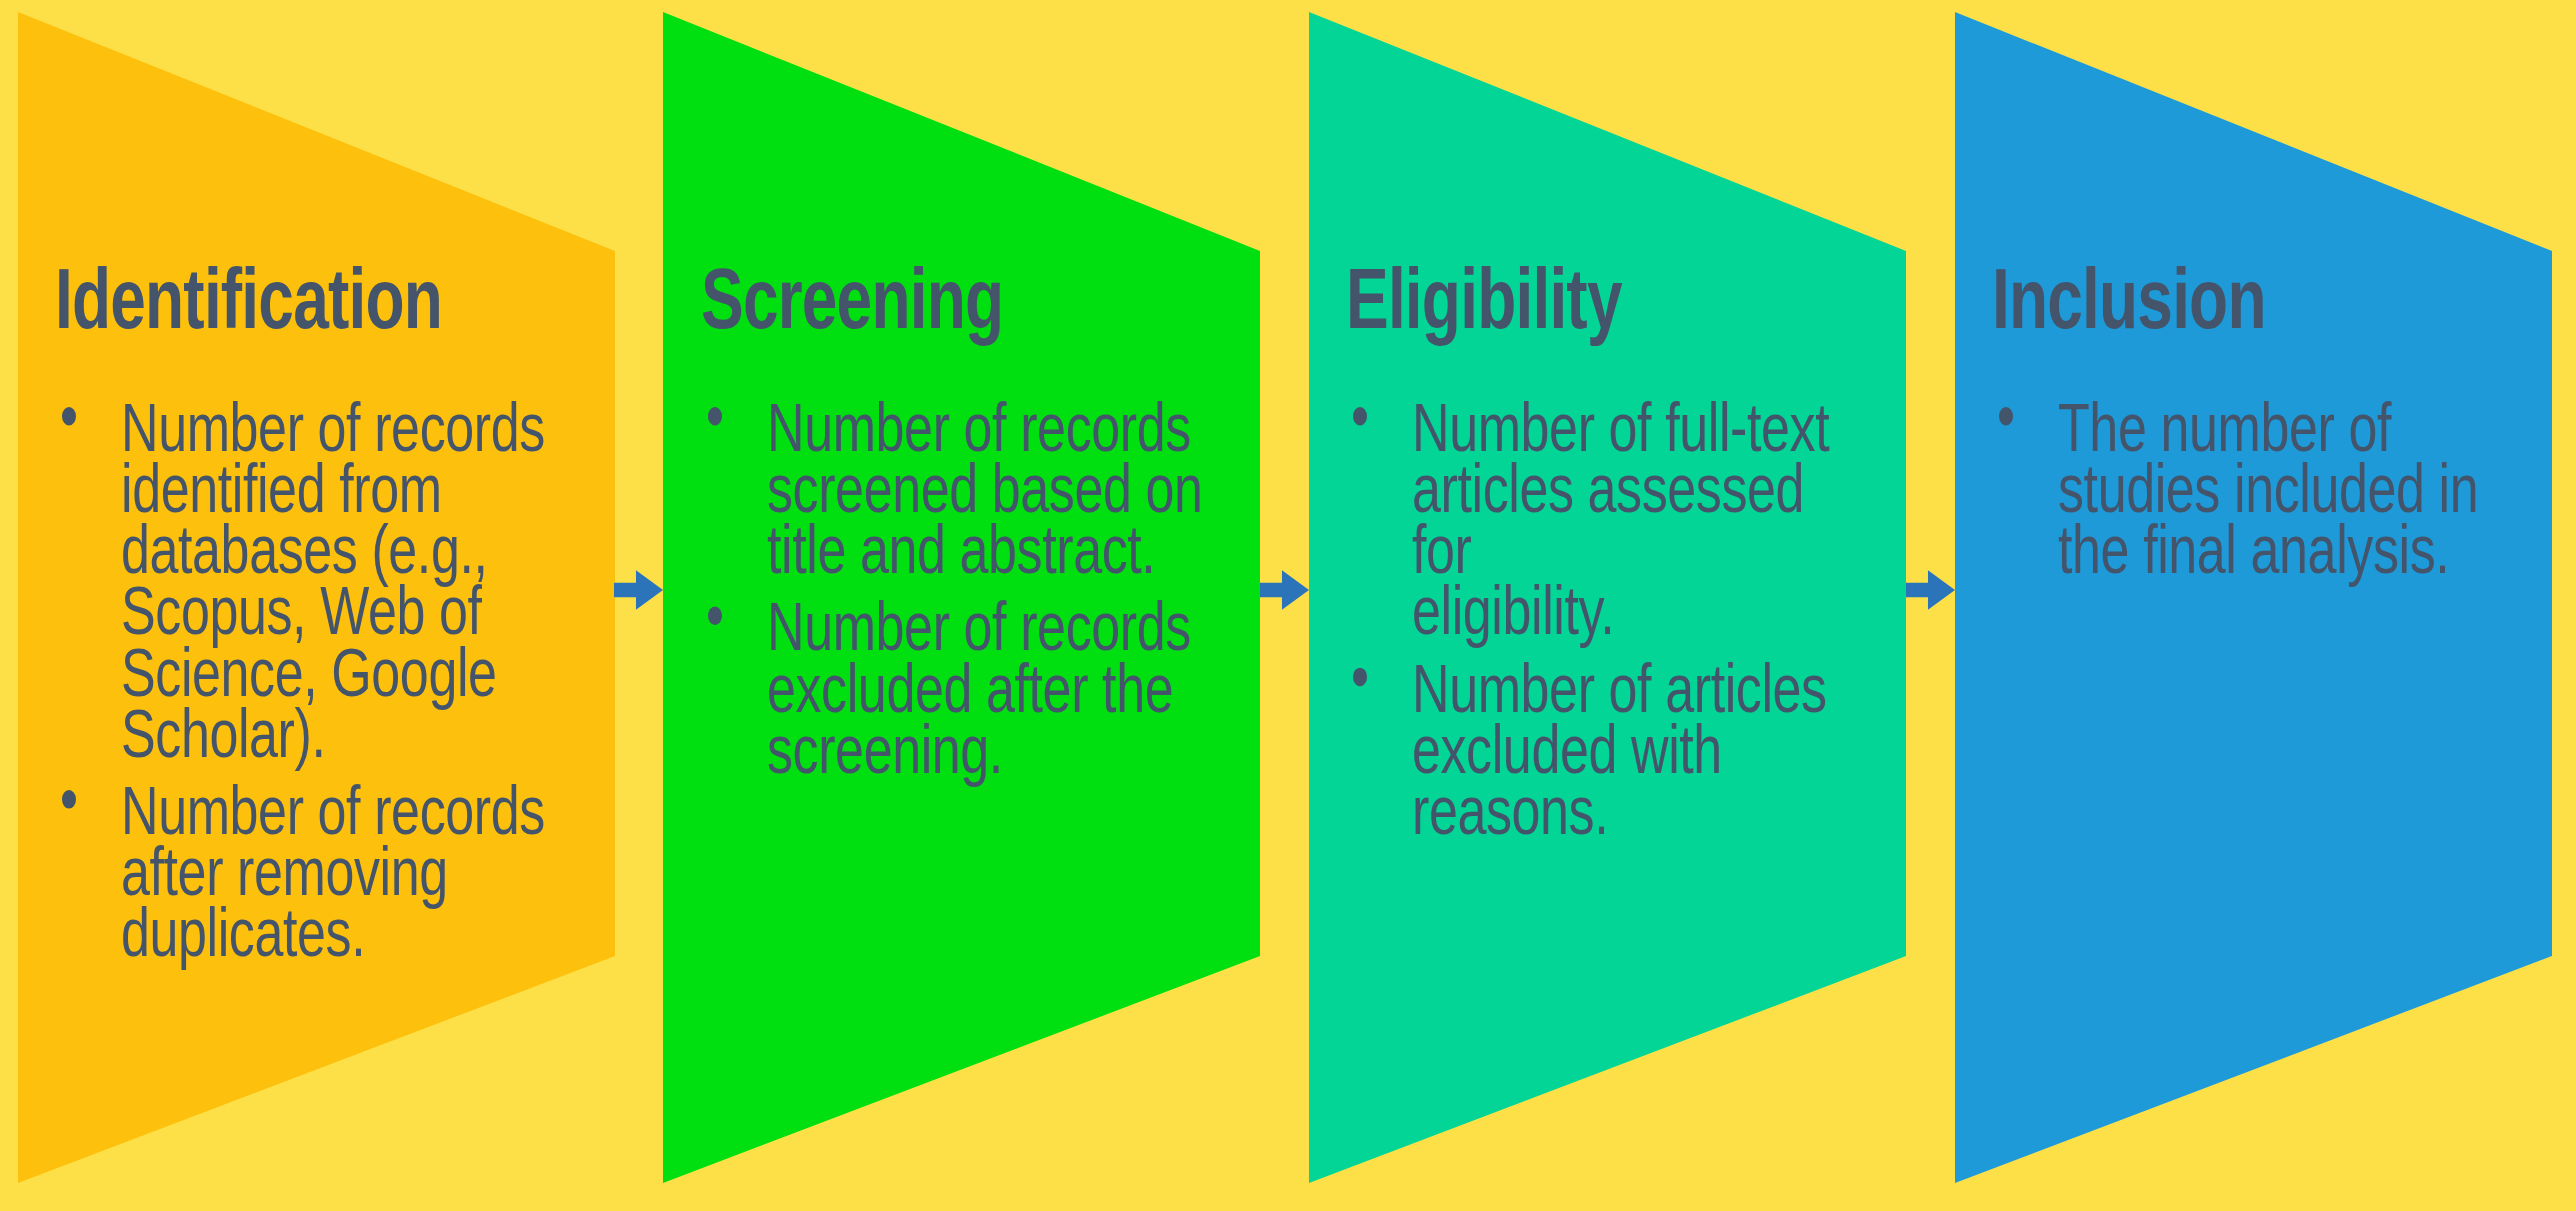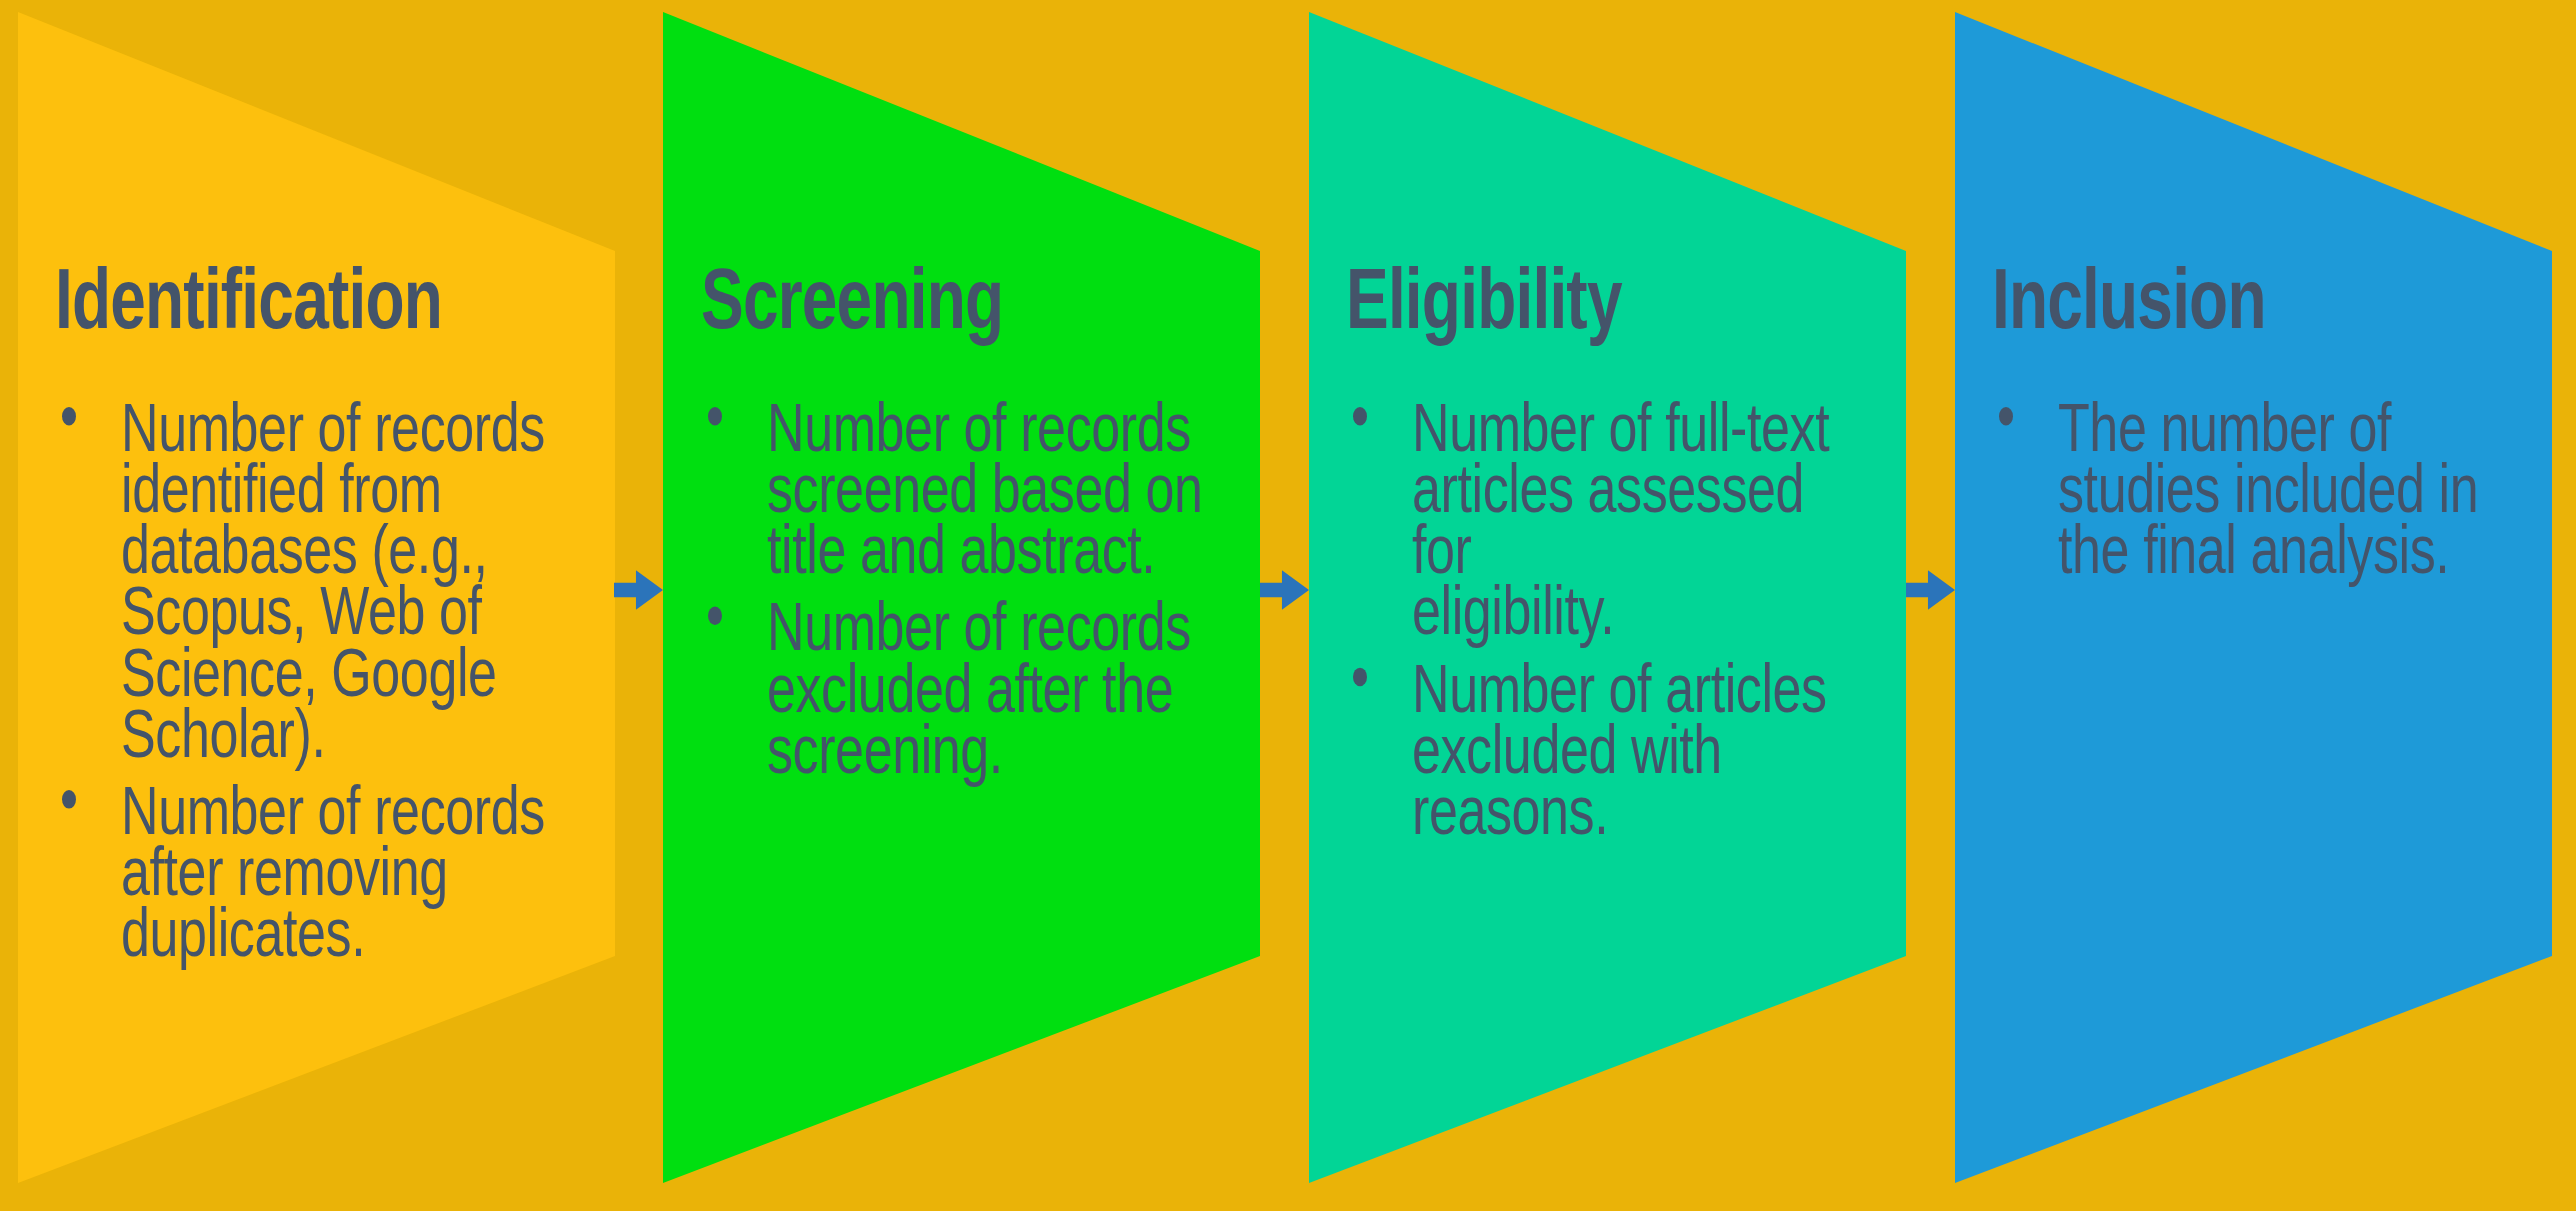--- a/index.html
+++ b/index.html
@@ -5,21 +5,21 @@
   html, body {
     margin: 0;
     padding: 0;
     background: #ffffff;
     font-family: "Liberation Sans", sans-serif;
   }
   .canvas {
     position: relative;
     width: 2576px;
     height: 1211px;
-    background: #eab308;
+    background: #fde047;
     overflow: hidden;
   }
   .stage-shape {
     position: absolute;
     top: 12px;
     width: 597px;
     height: 1171px;
     clip-path: polygon(0 0, 597px 239px, 597px 944px, 0 1171px);
   }
   .stage-content {

